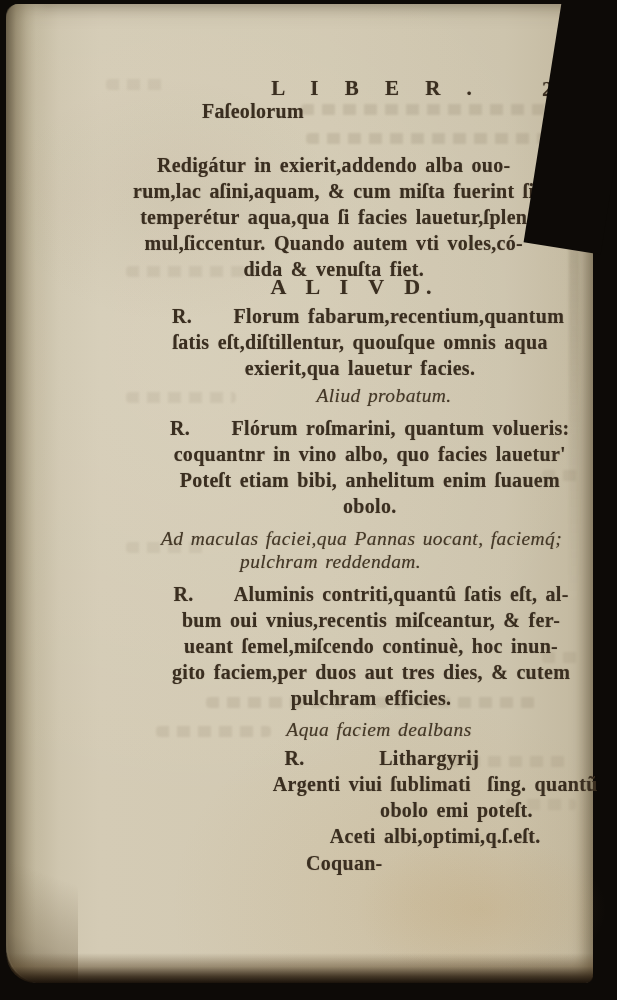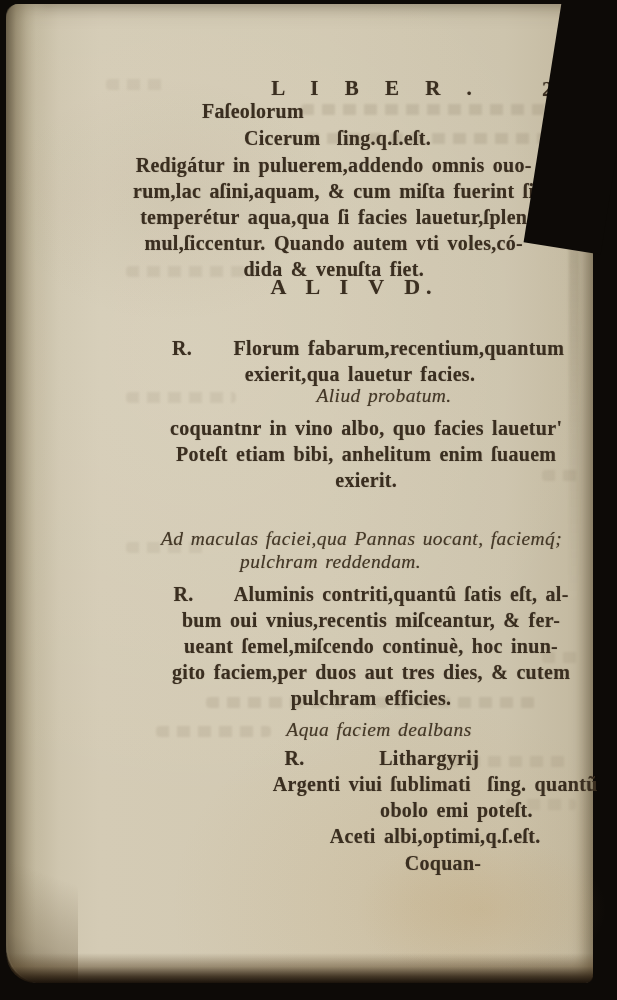--- a/index.html
+++ b/index.html
@@ -40,32 +40,32 @@
   #hdr{top:71px;left:140px;width:460px;text-align:center;}
   #hdr .line{letter-spacing:9px;font-size:21px;}
   #pagenum{top:72px;left:536px;}
   #pagenum .line{font-size:22px;letter-spacing:2px;}
   #b1{top:94px;left:196px;}
   #b2{top:121px;left:238px;}
   #b3{top:148px;left:127px;}
   #b4{top:270px;left:118px;width:460px;text-align:center;}
   #b4 .line{font-size:22px;letter-spacing:6px;}
   #b5{top:299px;left:150px;}
-  #b5 .line:first-child{text-indent:16px;margin-top:32px;}
+  #b5 .line:first-child{text-indent:16px;}
   #b6{top:379px;left:148px;width:460px;text-align:center;}
   #b6 .line{font-size:19.5px;}
   #b7{top:411px;left:164px;}
   #b8{top:523px;left:155px;}
   #b8 .line{line-height:23px;height:23px;font-size:19.5px;}
   #b8 .line:nth-child(2){margin-left:-62px;}
   #b9{top:577px;left:166px;}
   #b10{top:713px;left:143px;width:460px;text-align:center;}
   #b10 .line{font-size:19.5px;}
   #b11{top:741px;left:160px;}
-  #b12{top:846px;left:300px;width:274px;text-align:center;}
+  #b12{top:846px;left:300px;width:274px;text-align:left;}
   
   .ghost{position:absolute;height:11px;border-radius:4px;filter:blur(1.3px);opacity:.8;
          background:repeating-linear-gradient(90deg, rgba(122,107,80,.20) 0 13px, rgba(122,107,80,0) 13px 21px);}
 </style>
 </head>
 <body>
 
 <div class="photo">
   <div class="page">
     <div class="spine-edge"></div>
@@ -90,44 +90,43 @@
     <div class="content">
       <div class="block" id="hdr">
           <div class="line">L I B E R .</div>
         </div>
       <div class="block" id="pagenum">
           <div class="line">214</div>
         </div>
       <div class="block" id="b1">
           <div class="line">Faſeolorum</div>
         </div>
-      <div class="block" id="b2">
-          <div class="line">Cicerum  ſing.q.ſ.eſt.</div>
-        </div>
       <div class="block" id="b3">
-          <div class="line">Redigátur in puluerem,addendo omnis ouo-</div>
+          <div class="line">Redigátur in exierit,addendo alba ouo-</div>
           <div class="line">rum,lac aſini,aquam, &amp; cum miſta fuerint ſi</div>
           <div class="line">temperétur aqua,qua ſi facies lauetur,ſplen</div>
           <div class="line">mul,ſiccentur. Quando autem vti voles,có-</div>
           <div class="line">dida &amp; venuſta fiet.</div>
         </div>
       <div class="block" id="b4">
           <div class="line">A L I V D.</div>
         </div>
       <div class="block" id="b5">
           <div class="line">R.     Florum fabarum,recentium,quantum</div>
+          <div class="line">ſatis eſt,diſtillentur, quouſque omnis aqua</div>
           <div class="line">exierit,qua lauetur facies.</div>
         </div>
       <div class="block italic" id="b6">
           <div class="line">Aliud probatum.</div>
         </div>
       <div class="block" id="b7">
+          <div class="line">R.     Flórum roſmarini, quantum volueris:</div>
           <div class="line">coquantnr in vino albo, quo facies lauetur'</div>
           <div class="line">Poteſt etiam bibi, anhelitum enim ſuauem</div>
-          <div class="line">exierit.</div>
+          <div class="line">obolo.</div>
         </div>
       <div class="block" id="b9">
           <div class="line">R.     Aluminis contriti,quantû ſatis eſt, al-</div>
           <div class="line">bum oui vnius,recentis miſceantur, &amp; fer-</div>
           <div class="line">ueant ſemel,miſcendo continuè, hoc inun-</div>
           <div class="line">gito faciem,per duos aut tres dies, &amp; cutem</div>
           <div class="line">pulchram efficies.</div>
         </div>
       <div class="block italic" id="b8">
           <div class="line">Ad maculas faciei,qua Pannas uocant, faciemq́;</div>

